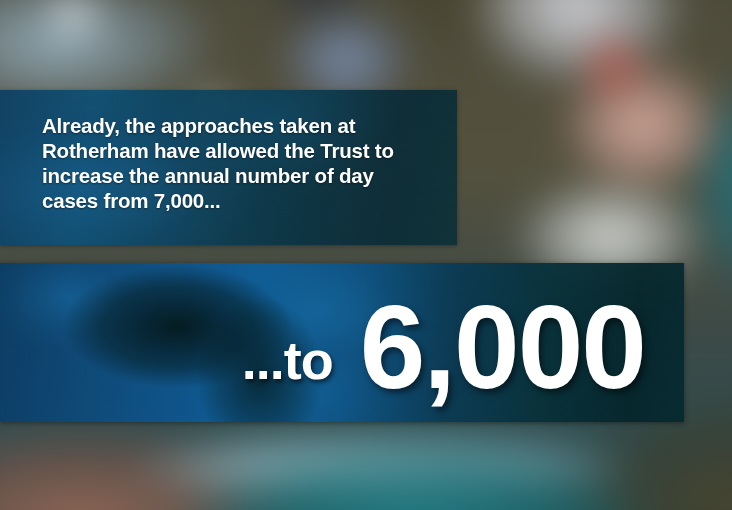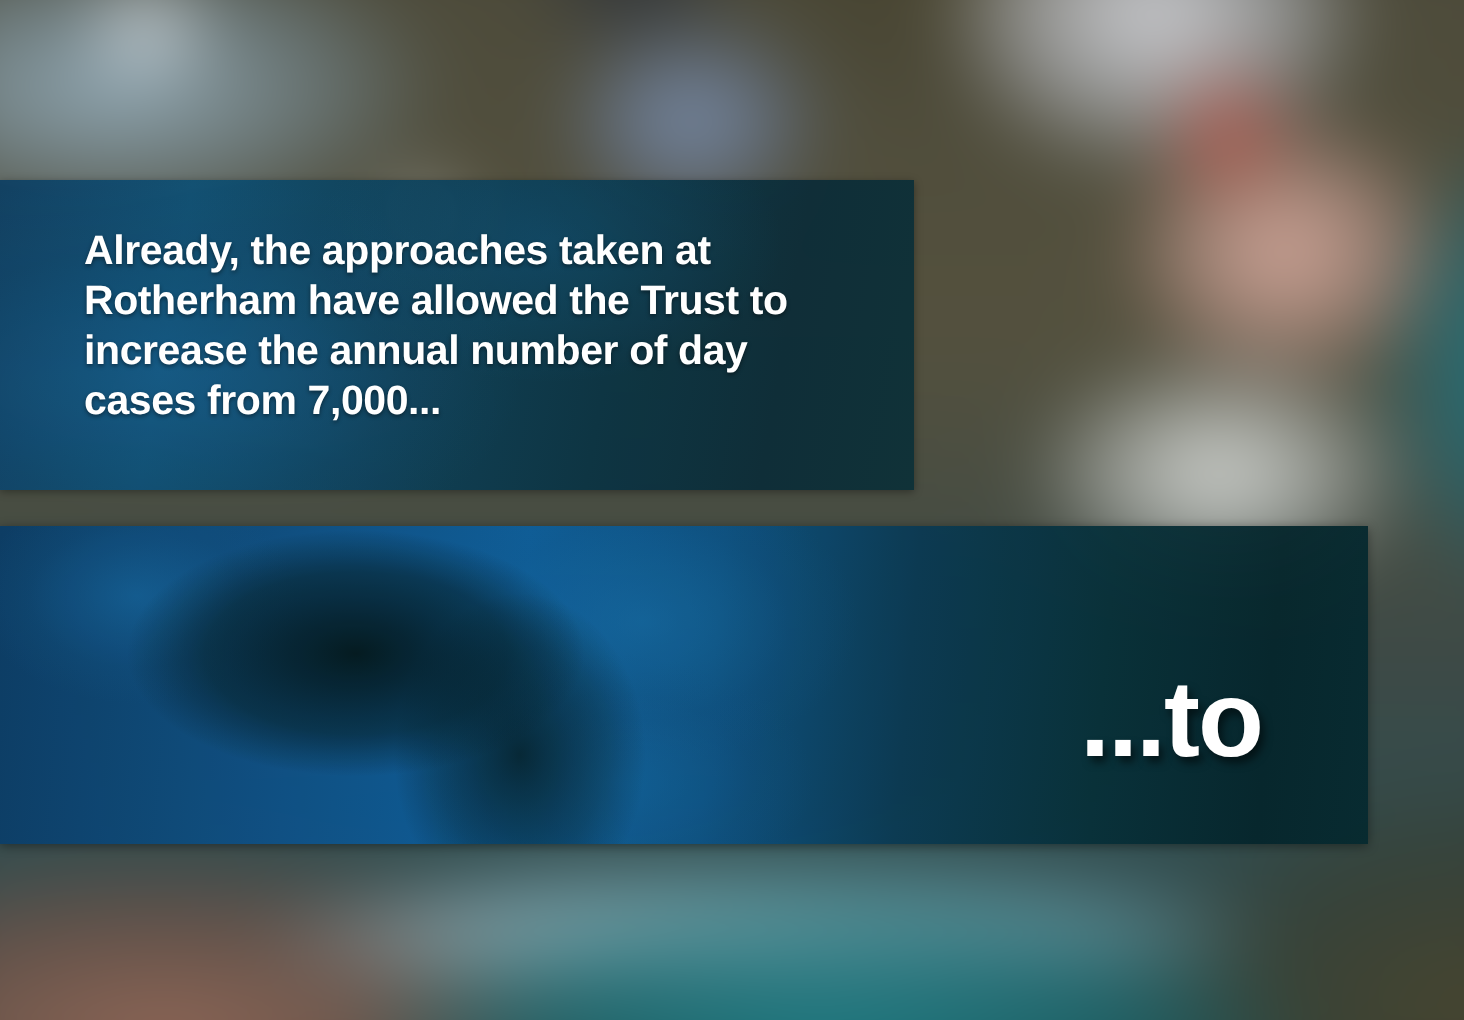--- a/index.html
+++ b/index.html
@@ -148,21 +148,21 @@
     pointer-events: none;
   }
   #number-prefix {
     color: #ffffff;
     font-size: 54px;
     font-weight: bold;
     letter-spacing: -1px;
     line-height: 1;
     position: relative;
     top: 17px;
-    margin-right: 14px;
+    margin-right: 27px;
     text-shadow: 2px 3px 4px rgba(0,0,0,0.55);
   }
   #number-value {
     color: #ffffff;
     font-size: 118px;
     font-weight: bold;
     letter-spacing: -2px;
     line-height: 1;
     position: relative;
     top: 4px;
@@ -186,15 +186,16 @@
   <p id="statement-text">Already, the approaches taken at
 Rotherham have allowed the Trust to
 increase the annual number of day
 cases from 7,000...</p>
 
   <div class="panel" id="panel-number">
     <div class="panel-tint"></div>
   </div>
   <div id="number-line">
     <span id="number-prefix">...to</span>
+    <span id="number-value">6,000</span>
   </div>
 
 </div>
 
 </body></html>

